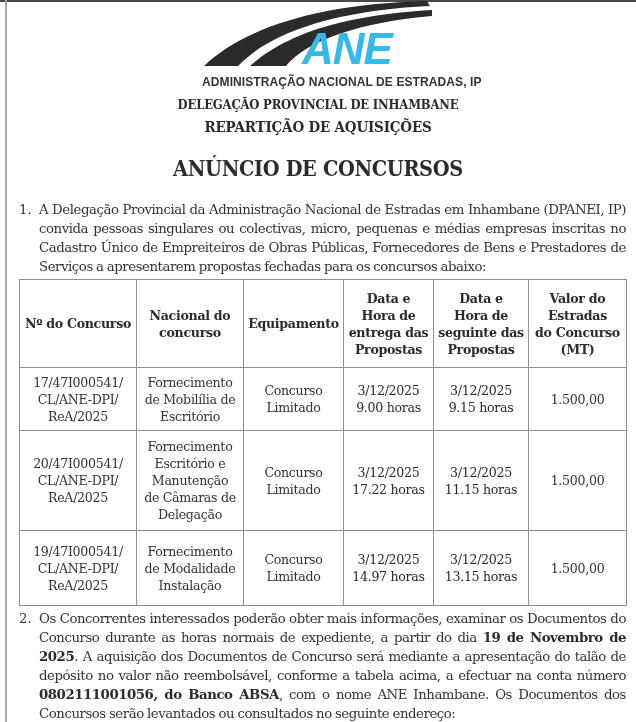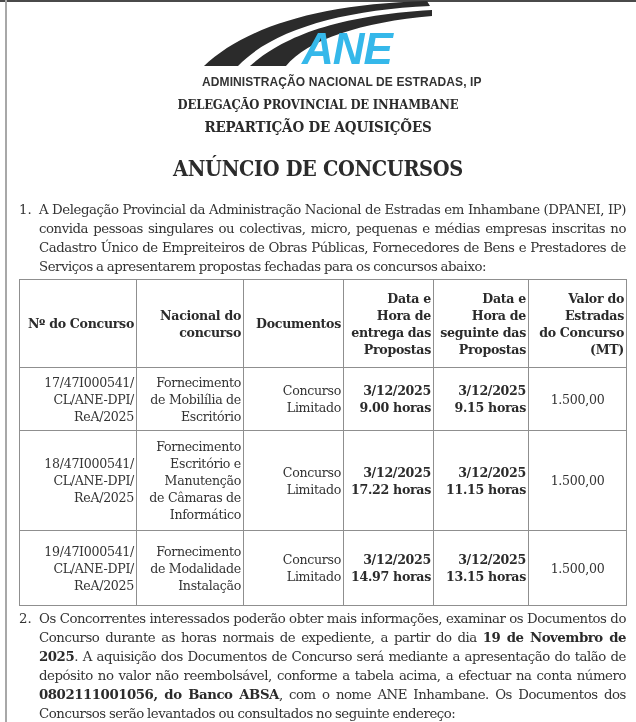--- a/index.html
+++ b/index.html
@@ -53,25 +53,25 @@
       position: absolute; left: 19px; top: 279px; width: 607px;
       border-collapse: collapse; table-layout: fixed;
       font-size: 12.6px; line-height: 17px; color: #333;
     }
     table.tenders th, table.tenders td {
       border: 1.3px solid #8f8f8f; text-align: center; vertical-align: middle;
       padding: 0 2px; letter-spacing: -0.3px;
     }
     table.tenders th { font-weight: bold; color: #2b2b2b; height: 87px; }
     table.tenders td { font-weight: normal; }
-    table.tenders td.b { font-weight: bold; color: #2b2b2b; }
+    table.tenders td.b { font-weight: normal; color: #2b2b2b; }
     tr.r1 td { height: 62px; }
     tr.r2 td { height: 99px; }
     tr.r3 td { height: 74px; }
-    .line { display: block; white-space: nowrap; text-align: right; }
+    .line { display: block; white-space: nowrap; }
   </style>
 </head>
 <body>
 
 <div class="top-rule"></div>
 <div class="left-rule"></div>
 
 <div class="logo">
   <svg width="230" height="78" viewBox="0 0 230 78">
     <path d="M2 66 C40 30 110 4 225 1 L228 6 C140 10 70 30 36 66 Z" fill="#2b2b2b"></path>
@@ -102,21 +102,21 @@
   <thead>
     <tr id="hdr-row">
         <th>
           <span class="line">Nº do Concurso</span>
         </th>
         <th>
           <span class="line">Nacional do</span>
           <span class="line">concurso</span>
         </th>
         <th>
-          <span class="line">Documentos</span>
+          <span class="line">Equipamento</span>
         </th>
         <th>
           <span class="line">Data e</span>
           <span class="line">Hora de</span>
           <span class="line">entrega das</span>
           <span class="line">Propostas</span>
         </th>
         <th>
           <span class="line">Data e</span>
           <span class="line">Hora de</span>
@@ -152,30 +152,30 @@
           <span class="line">9.00 horas</span>
         </td>
         <td class="b">
           <span class="line">3/12/2025</span>
           <span class="line">9.15 horas</span>
         </td>
         <td>1.500,00</td>
       </tr>
       <tr class="r2">
         <td>
-          <span class="line">18/47I000541/</span>
+          <span class="line">20/47I000541/</span>
           <span class="line">CL/ANE-DPI/</span>
           <span class="line">ReA/2025</span>
         </td>
         <td>
           <span class="line">Fornecimento</span>
           <span class="line">Escritório e</span>
           <span class="line">Manutenção</span>
           <span class="line">de Câmaras de</span>
-          <span class="line">Informático</span>
+          <span class="line">Delegação</span>
         </td>
         <td>
           <span class="line">Concurso</span>
           <span class="line">Limitado</span>
         </td>
         <td class="b">
           <span class="line">3/12/2025</span>
           <span class="line">17.22 horas</span>
         </td>
         <td class="b">

